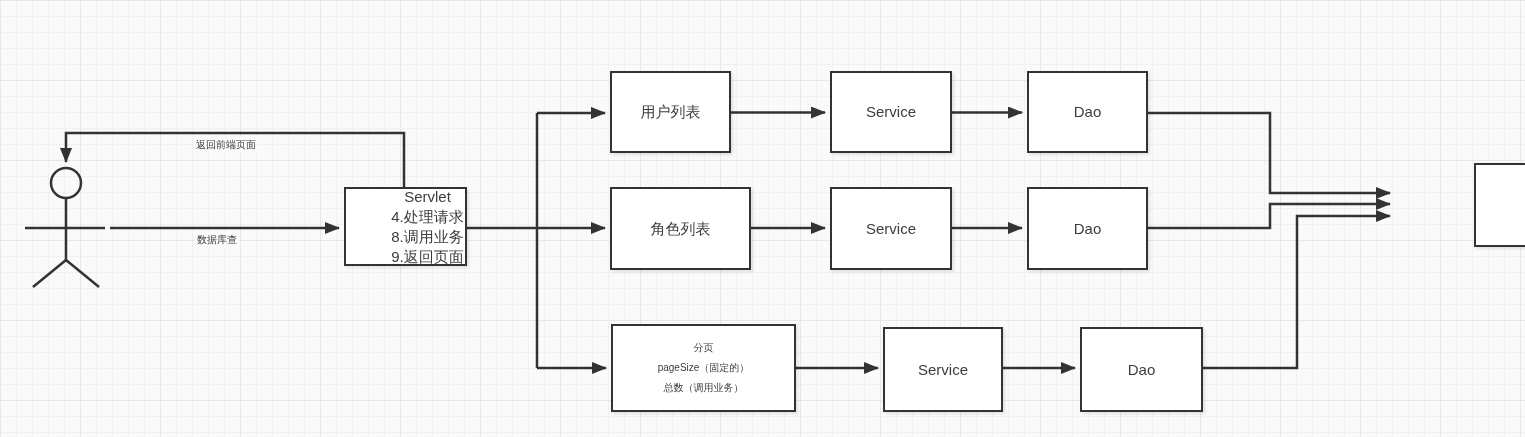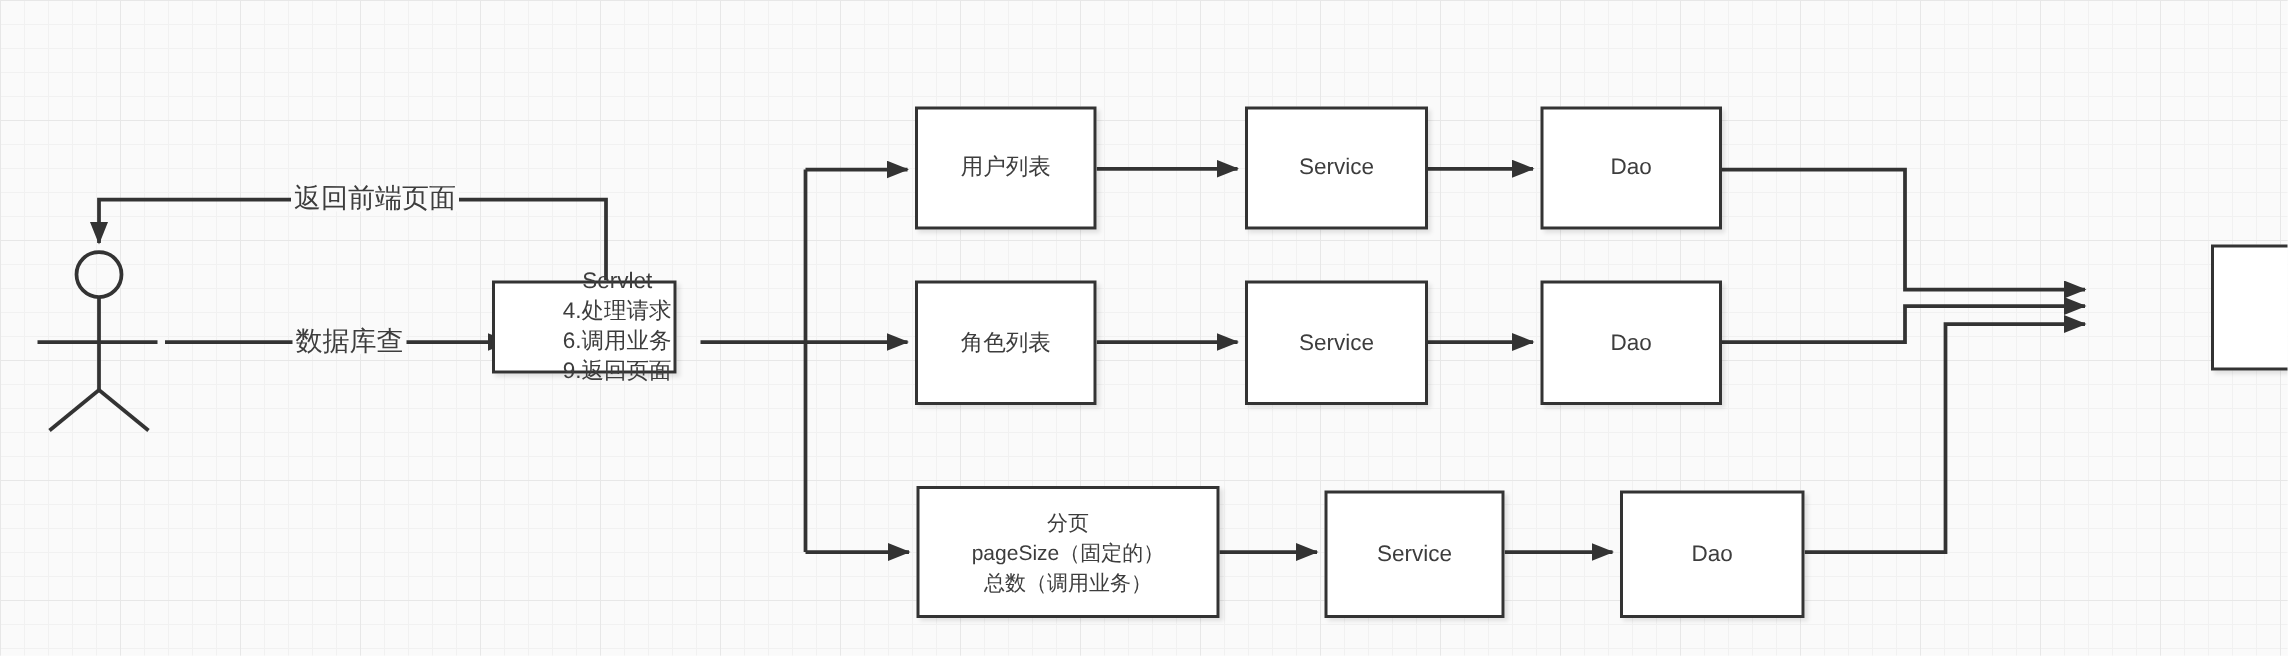--- a/index.html
+++ b/index.html
@@ -30,24 +30,25 @@
     color:#3d3d3d;
     font-size:15px;
     line-height:20px;
     box-sizing:border-box;
     white-space:nowrap;
   }
   .edge-label{
     position:absolute;
     background:#fafafa;
     color:#3d3d3d;
-    font-size:18px;
+    font-size:10px;
     line-height:17px;
     padding:0 2px;
     white-space:nowrap;
+    margin-top:12px;
   }
 </style>
 </head>
 <body>
 
 <div class="canvas">
 
   <svg class="wires" width="1525" height="437" viewBox="0 0 1525 437">
     <defs>
       <marker id="arr" markerUnits="userSpaceOnUse" markerWidth="16" markerHeight="13" refX="14" refY="6" orient="auto">
@@ -84,48 +85,48 @@
       <line x1="731" y1="228" x2="825" y2="228" marker-end="url(#arr)"></line>
       <line x1="952" y1="228" x2="1022" y2="228" marker-end="url(#arr)"></line>
       <polyline points="1148,228 1270,228 1270,204 1390,204" marker-end="url(#arr)"></polyline>
 
       <line x1="782" y1="368" x2="878" y2="368" marker-end="url(#arr)"></line>
       <line x1="1003" y1="368" x2="1075" y2="368" marker-end="url(#arr)"></line>
       <polyline points="1203,368 1297,368 1297,216 1390,216" marker-end="url(#arr)"></polyline>
     </g>
   </svg>
 
-  <div class="node" style="left:328px;top:187px;width:123px;height:62px;padding-left:44px;">
+  <div class="node" style="left:344px;top:187px;width:123px;height:79px;padding-left:44px;">
     <div>Servlet</div>
     <div>4.处理请求</div>
-    <div>6.调用业务</div>
+    <div>8.调用业务</div>
     <div>9.返回页面</div>
   </div>
 
   <div class="node" style="left:610px;top:71px;width:121px;height:82px;">
     <div>用户列表</div>
   </div>
   <div class="node" style="left:830px;top:71px;width:122px;height:82px;">
     <div>Service</div>
   </div>
   <div class="node" style="left:1027px;top:71px;width:121px;height:82px;">
     <div>Dao</div>
   </div>
 
-  <div class="node" style="left:610px;top:187px;width:121px;height:83px;">
+  <div class="node" style="left:610px;top:187px;width:141px;height:83px;">
     <div>角色列表</div>
   </div>
   <div class="node" style="left:830px;top:187px;width:122px;height:83px;">
     <div>Service</div>
   </div>
   <div class="node" style="left:1027px;top:187px;width:121px;height:83px;">
     <div>Dao</div>
   </div>
 
-  <div class="node" style="left:611px;top:324px;width:202px;height:88px;font-size:14px;">
+  <div class="node" style="left:611px;top:324px;width:185px;height:88px;font-size:10px;">
     <div>分页</div>
     <div>pageSize（固定的）</div>
     <div>总数（调用业务）</div>
   </div>
   <div class="node" style="left:883px;top:327px;width:120px;height:85px;">
     <div>Service</div>
   </div>
   <div class="node" style="left:1080px;top:327px;width:123px;height:85px;">
     <div>Dao</div>
   </div>

